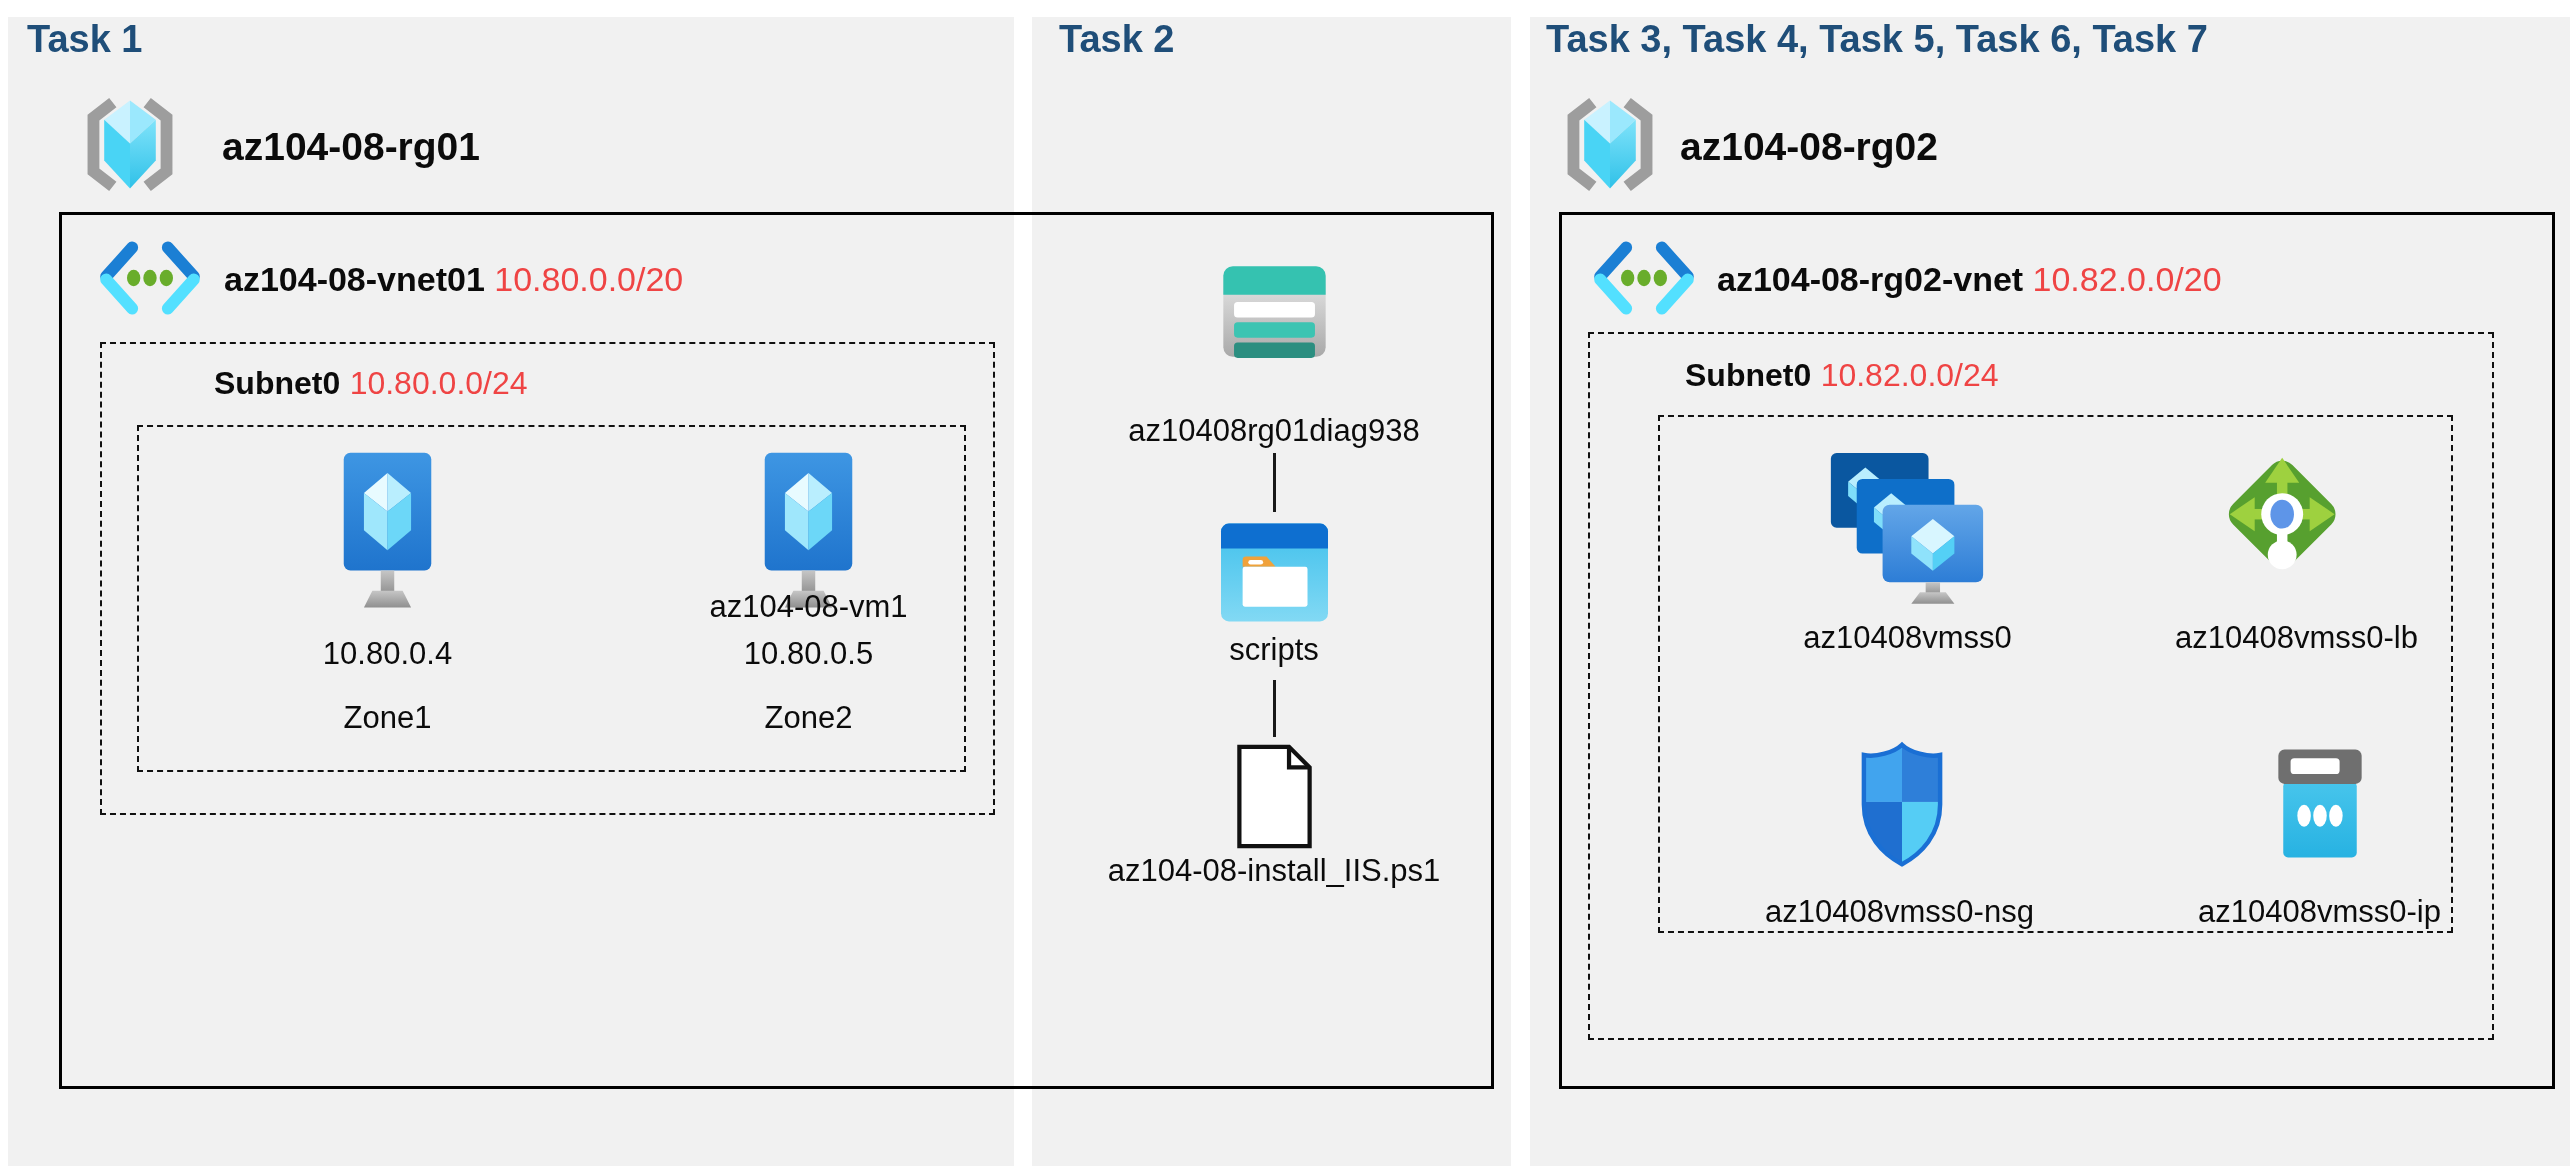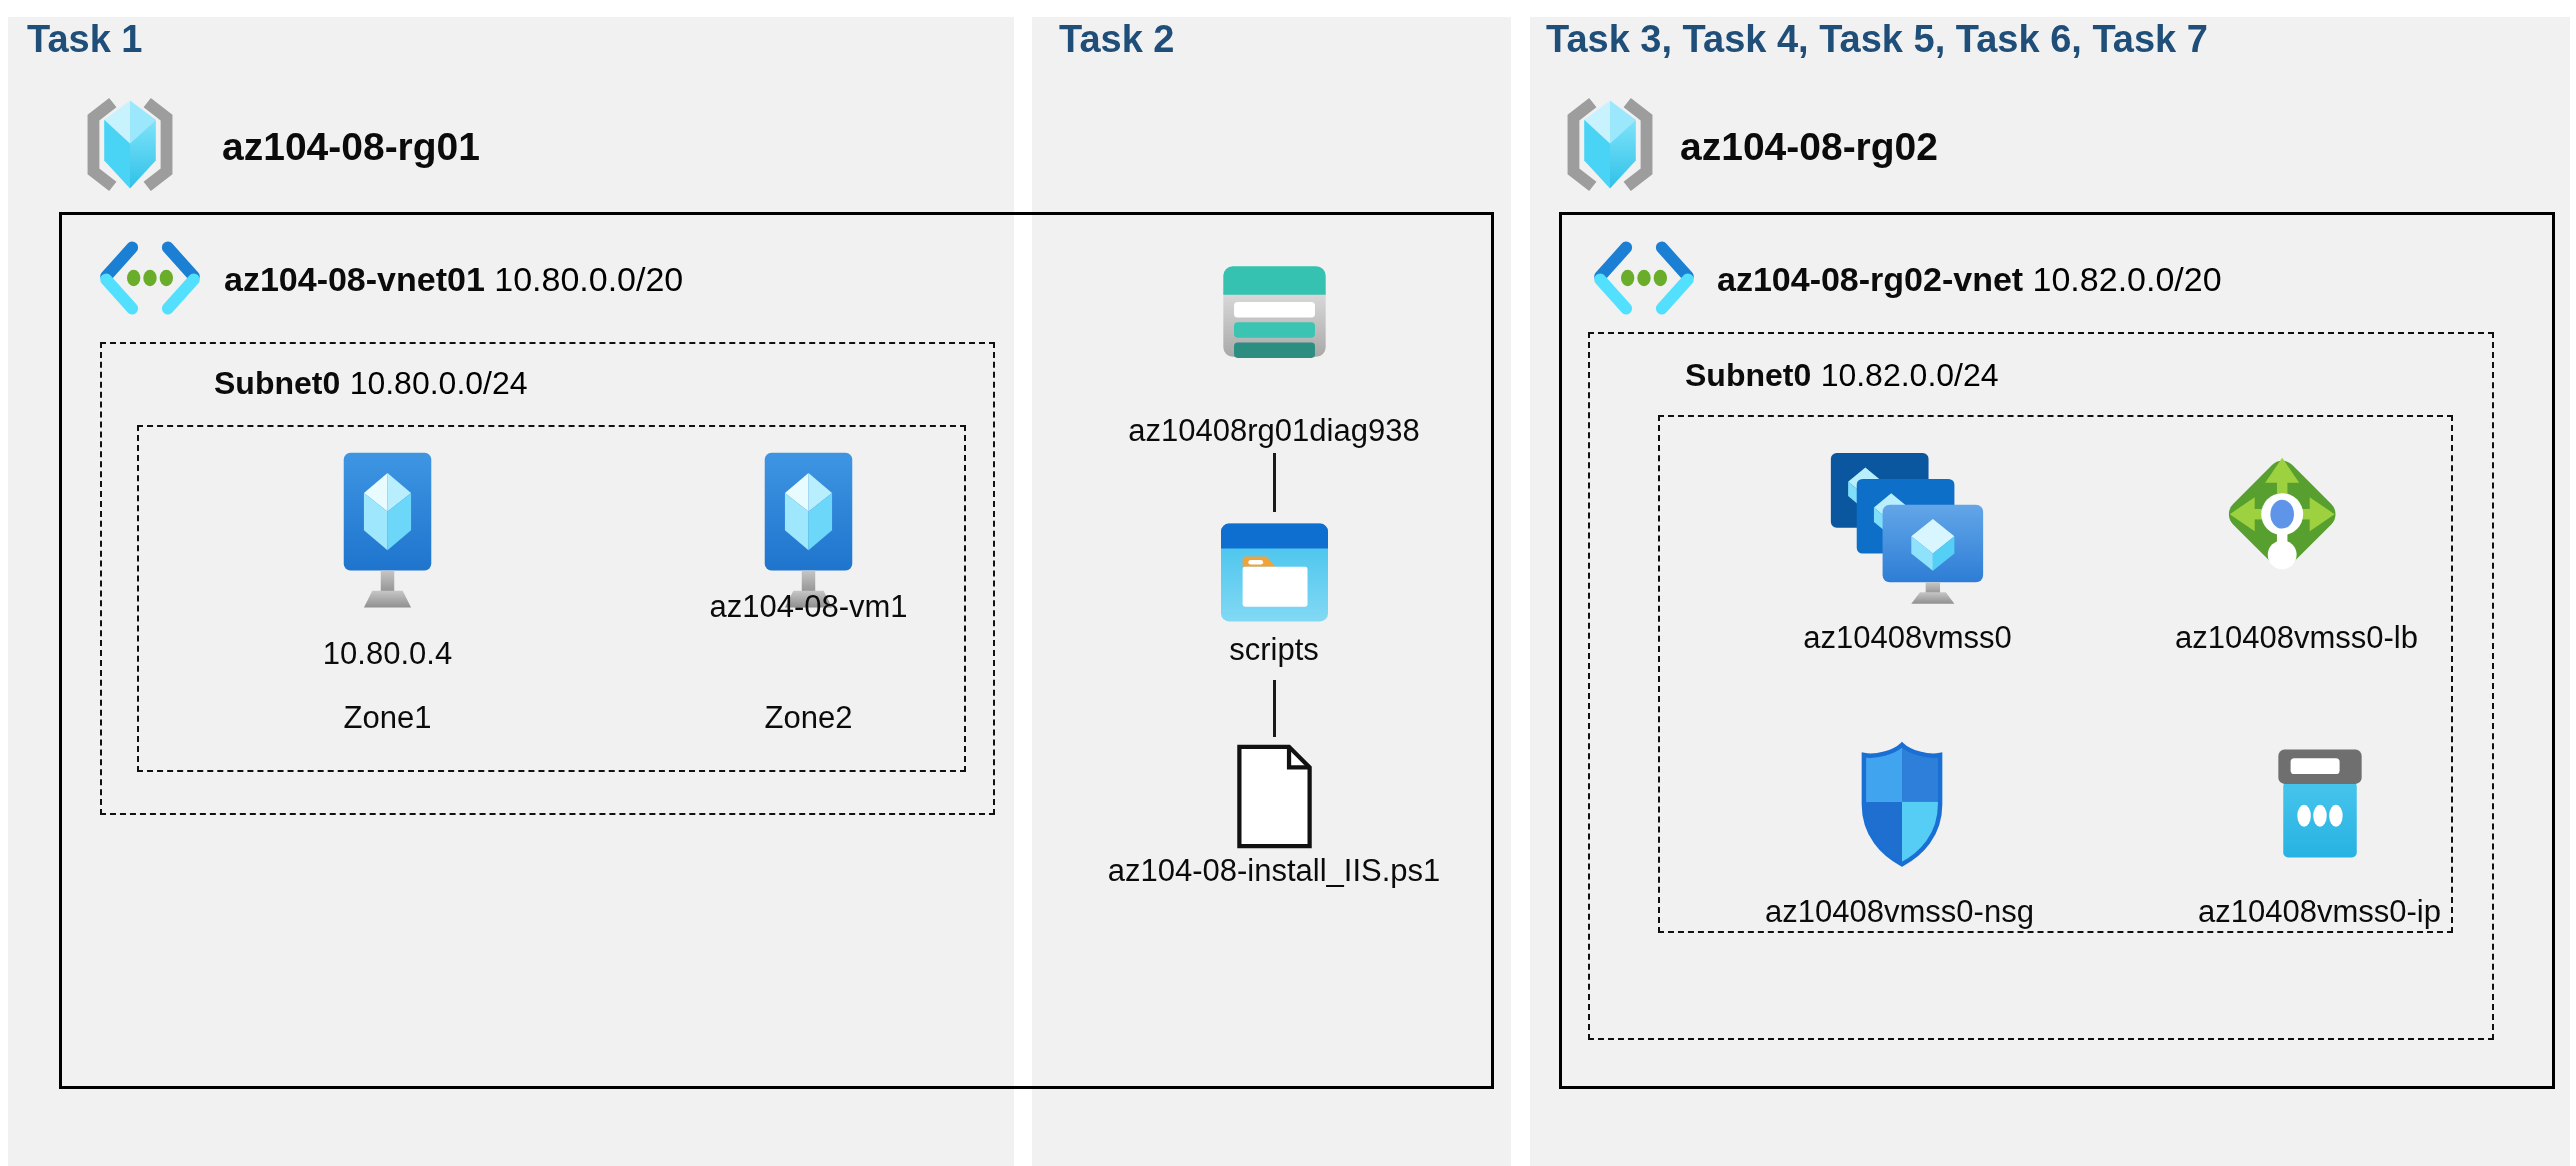--- a/index.html
+++ b/index.html
@@ -16,21 +16,21 @@
   .panel.p2{left:1032px;width:479px;}
   .panel.p3{left:1530px;width:1040px;}
 
   .task-heading{position:absolute;top:17.5px;font-size:38px;font-weight:bold;color:#1f4e79;letter-spacing:0px;white-space:nowrap;}
   .rg-label{position:absolute;font-size:39px;font-weight:bold;white-space:nowrap;}
   .solid-box{position:absolute;border:3.4px solid #000;background:transparent;}
   .dashed-box{position:absolute;border:2.7px dashed #111;background:transparent;}
   .vnet-label{position:absolute;font-size:34px;white-space:nowrap;}
   .subnet-label{position:absolute;font-size:32px;white-space:nowrap;}
   .bold{font-weight:bold;margin-right:9.4px;}
-  .reg{font-weight:normal;color:#000000;}
+  .reg{font-weight:normal;color:#ef4444;}
   .res-label{position:absolute;width:337px;text-align:center;font-size:31px;font-weight:normal;white-space:nowrap;}
   .ip-label{position:absolute;width:337px;text-align:center;font-size:31px;font-weight:normal;white-space:nowrap;}
   .wide{width:472px;}
   .connector{position:absolute;width:2.7px;background:#1a1a1a;}
   svg{position:absolute;display:block;}
 </style>
 </head>
 <body>
 
 <div class="canvas">
@@ -106,20 +106,21 @@
   <svg style="left:758px;top:449px;" width="101" height="169" viewBox="0 0 60 100">
     <rect x="4" y="2" width="52" height="70" rx="4" fill="url(#vmb)"></rect>
     <polygon points="30,14 16,26 30,37" fill="#e8fbff"></polygon>
     <polygon points="30,14 44,26 30,37" fill="#b9eefe"></polygon>
     <polygon points="16,26 16,48 30,60 30,37" fill="#9fe7fc"></polygon>
     <polygon points="44,26 44,48 30,60 30,37" fill="#6cd7f8"></polygon>
     <rect x="26" y="72" width="8" height="14" fill="url(#vms)"></rect>
     <polygon points="16,94 44,94 39,84 21,84" fill="url(#vms)"></polygon>
   </svg>
   <div class="res-label" style="left:640px;top:589px;">az104-08-vm1</div>
+  <div class="ip-label" style="left:640px;top:636px;">10.80.0.5</div>
   <div class="res-label" style="left:640px;top:700px;">Zone2</div>
 
   <svg style="left:1215px;top:252px;" width="119" height="119" viewBox="0 0 100 100">
     <defs>
       <linearGradient id="stg" x1="0" y1="0" x2="0" y2="1">
         <stop offset="0" stop-color="#ededed"></stop>
           <stop offset="1" stop-color="#a9a9a9"></stop>
       </linearGradient>
     </defs>
     <rect x="7" y="12" width="86" height="76" rx="8" fill="url(#stg)"></rect>

